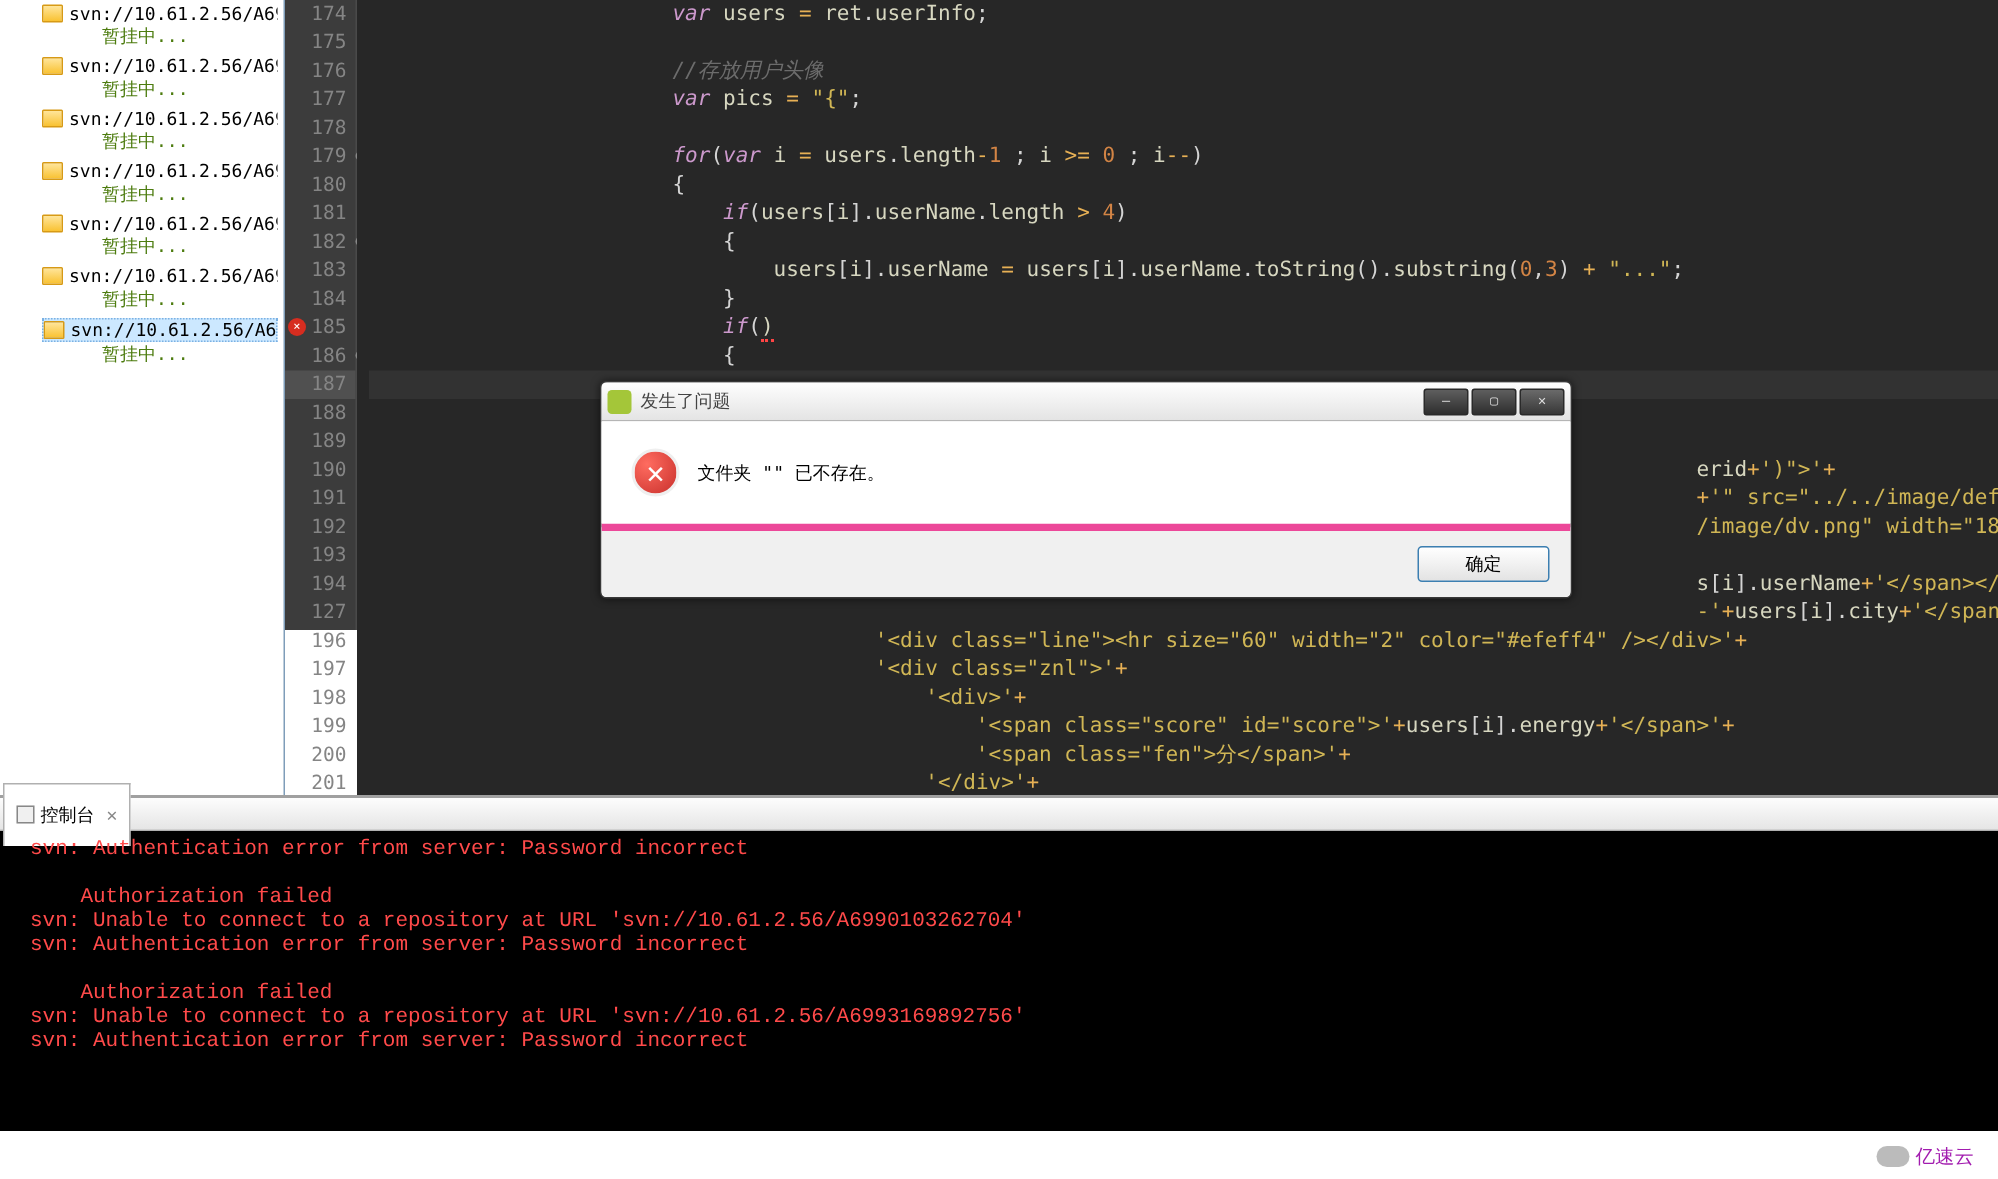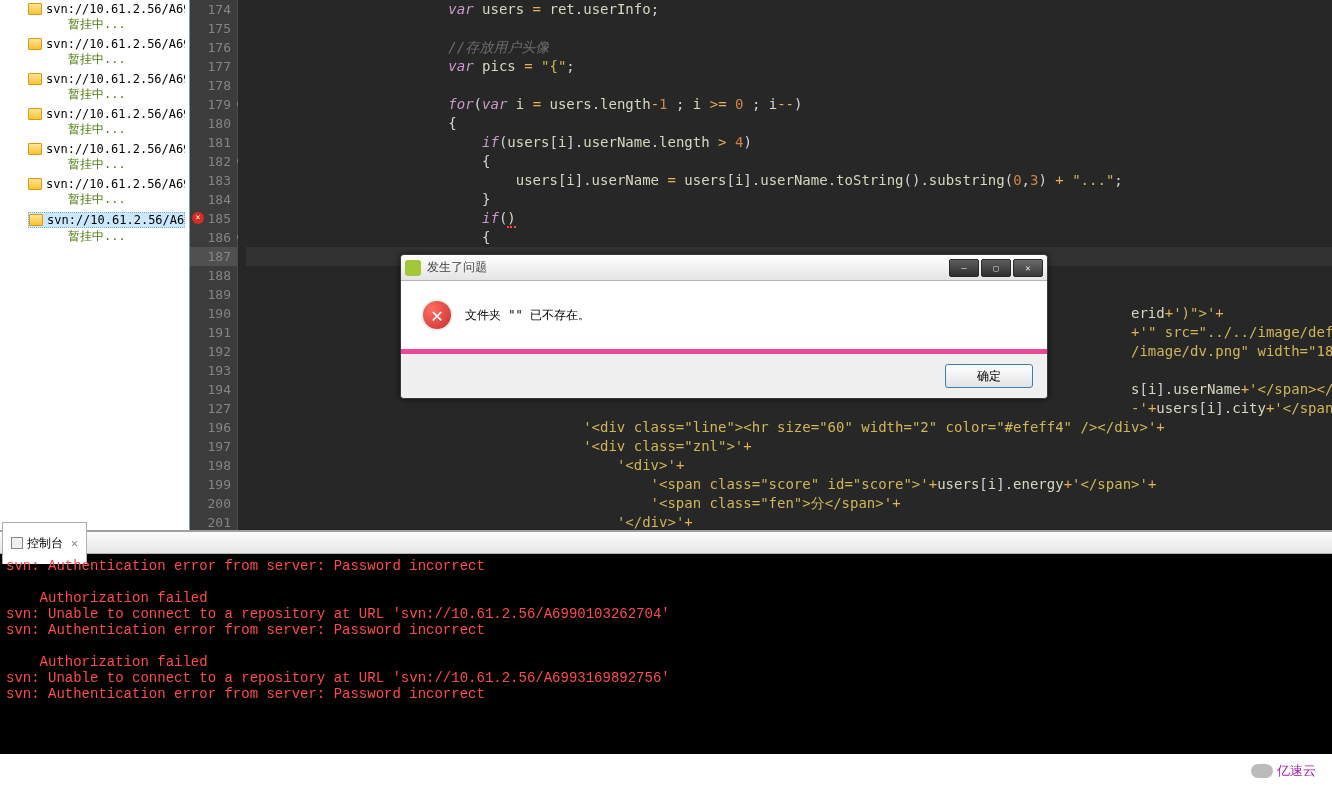--- a/index.html
+++ b/index.html
@@ -45,21 +45,21 @@
 }
 .tree-status {
   padding-left: 40px;
   color: #4d7c0f;
 }
 
 
 .gutter {
   position: absolute;
   left: 190px; top: 0;
-  width: 48px; height: 530px;
+  width: 48px; height: 420px;
   background: #3c3c3c;
   border-right: 1px solid #4a4a4a;
   color: #858585;
   font-family: Consolas, monospace;
   font-size: 13px;
   text-align: right;
   padding-top: 0;
 }
 .gutter div {
   height: 19px;
@@ -220,21 +220,21 @@
 .console-header {
   font-size: 12px;
   padding: 2px 4px;
   border-bottom: 1px solid #ccc;
 }
 .console-body {
   background: #000000;
   color: #ff4a4a;
   font-family: "Courier New", monospace;
   font-size: 14px;
-  padding: 4px 6px;
+  padding: 4px 20px;
   height: 200px;
   white-space: pre;
   overflow: hidden;
 }
 
 
 .watermark {
   position: absolute;
   right: 6px; bottom: 4px;
   display: flex; align-items: center; gap: 4px;

